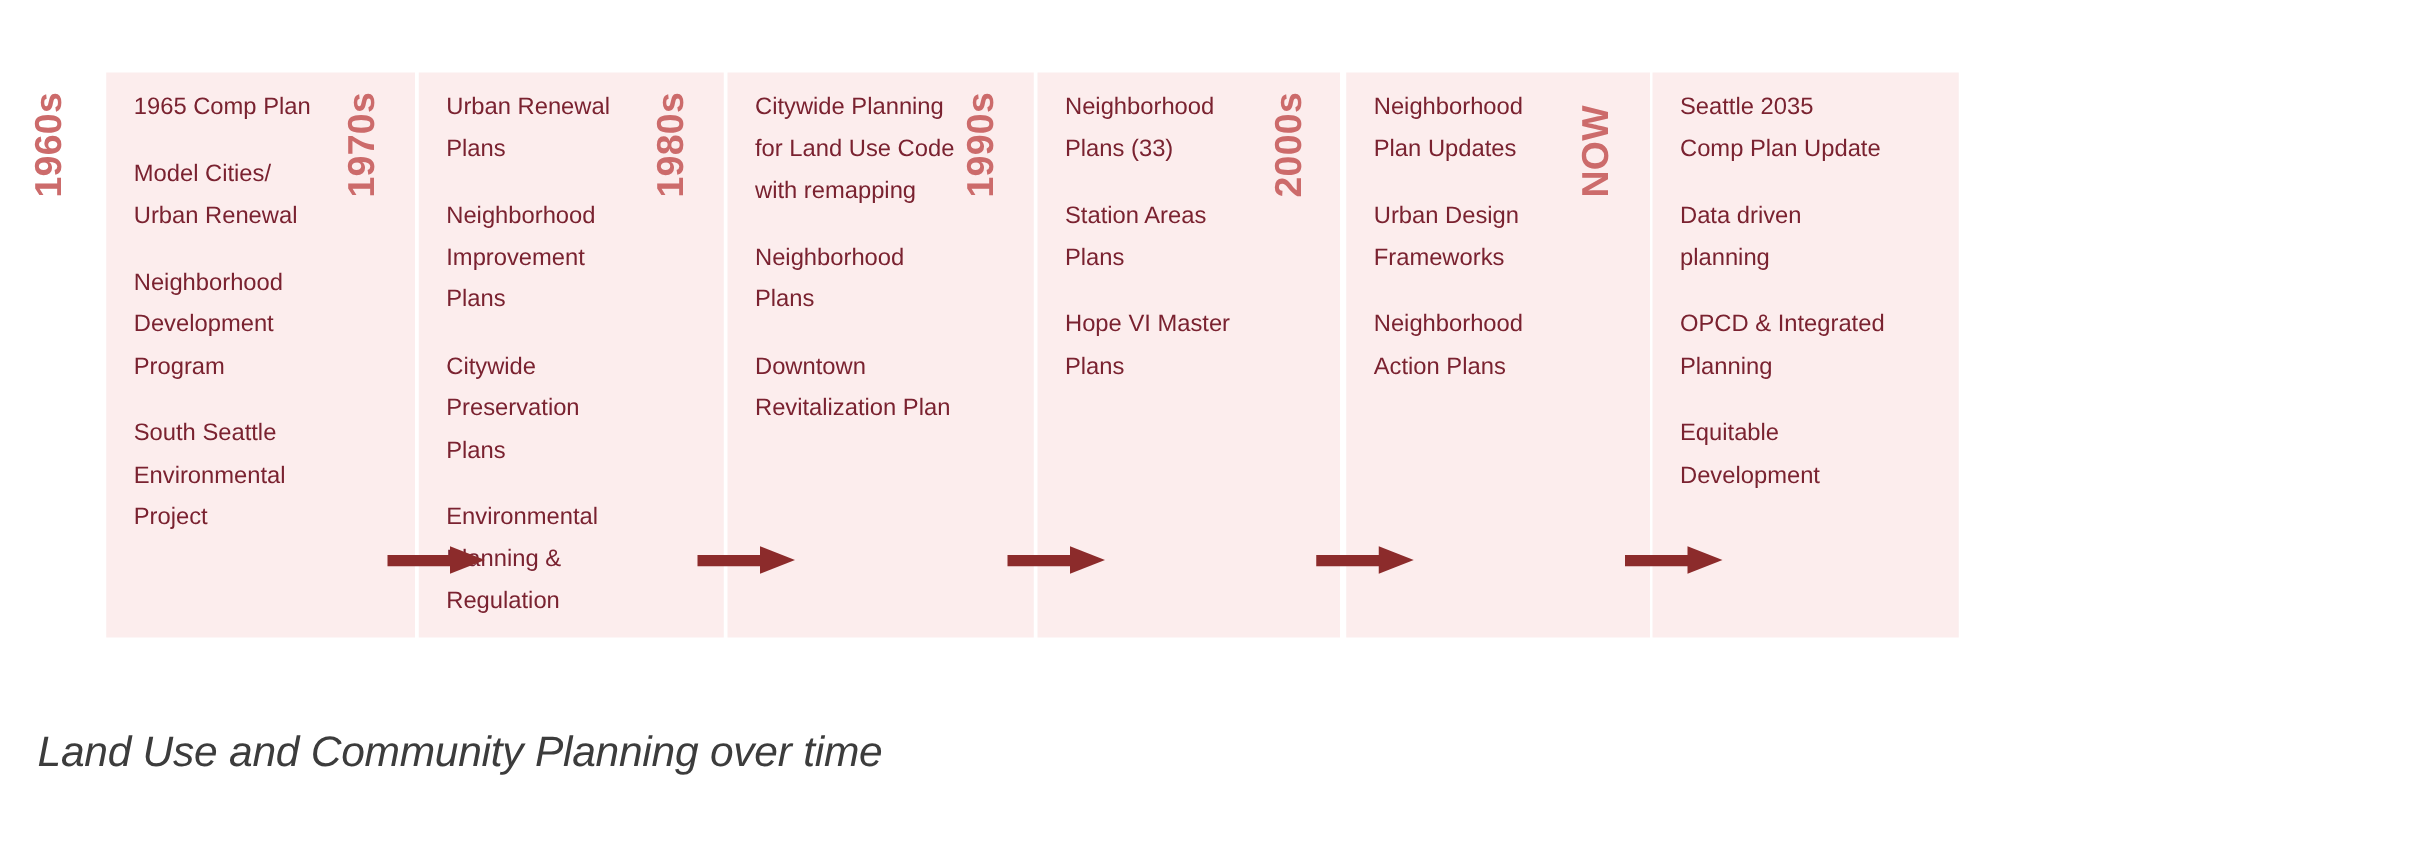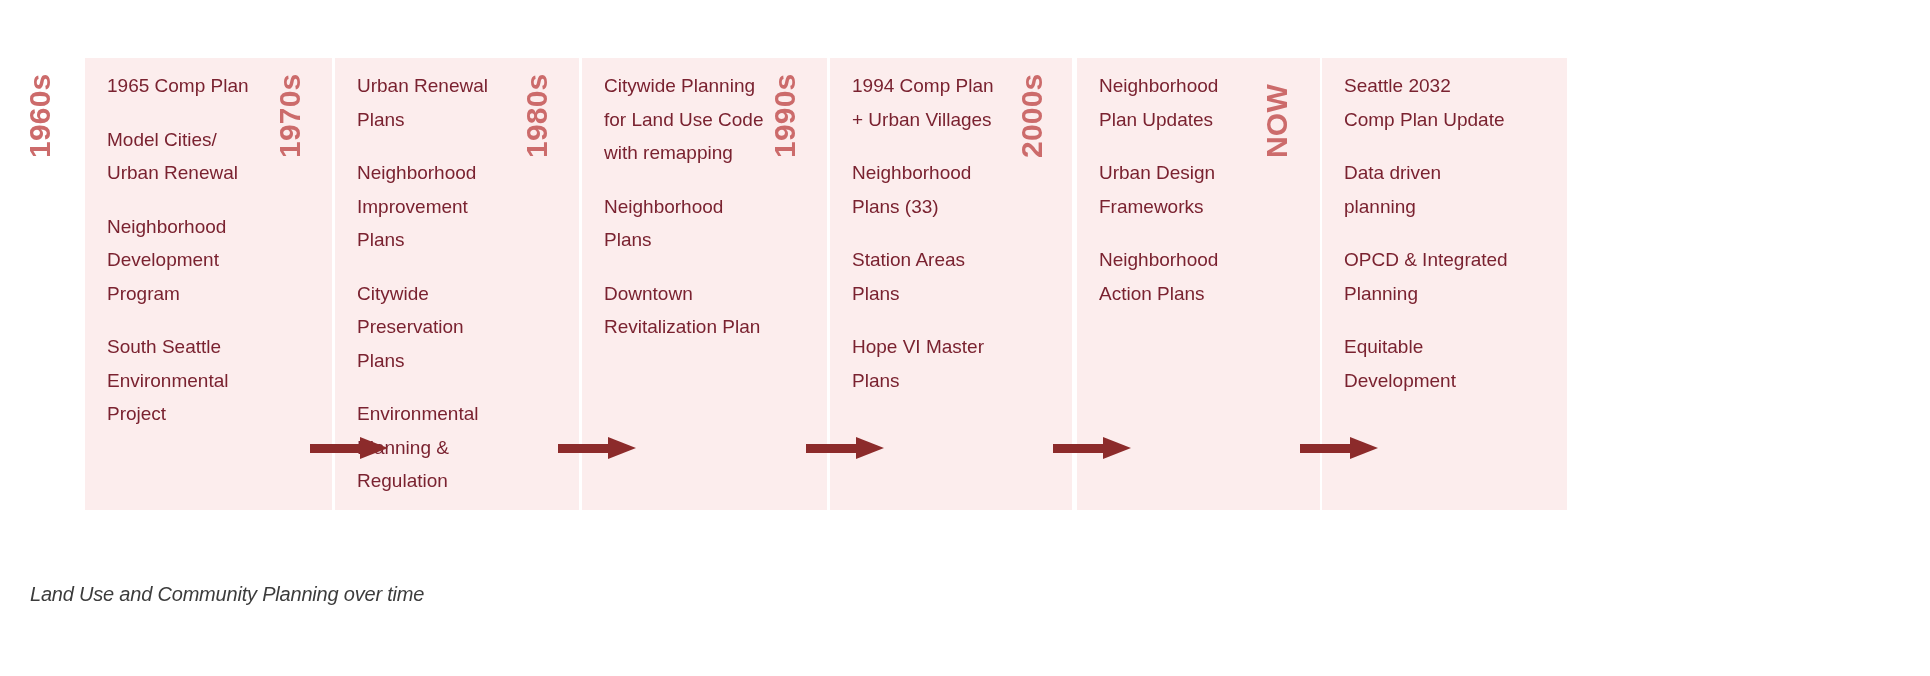--- a/index.html
+++ b/index.html
@@ -93,21 +93,21 @@
     border-top: 11px solid transparent;
     border-bottom: 11px solid transparent;
     border-left: 28px solid #8c2b2b;
   }
 
   #caption {
     position: absolute;
     left: 30px;
     top: 583px;
     color: #3c3c3c;
-    font-size: 20px;
+    font-size: 34px;
     font-style: italic;
     font-weight: 300;
     letter-spacing: -0.2px;
     white-space: nowrap;
   }
 </style>
 </head>
 <body>
 
 <div id="timeline">
@@ -157,22 +157,20 @@
 Plans</div>
       <div class="era-item">Downtown
 Revitalization Plan</div>
     </div>
   </div>
 
   <div class="era" style="left:808px;width:242px;">
     <div class="era-panel"></div>
     <div class="era-year">1990s</div>
     <div class="era-items">
-      <div class="era-item">1994 Comp Plan
-+ Urban Villages</div>
       <div class="era-item">Neighborhood
 Plans (33)</div>
       <div class="era-item">Station Areas
 Plans</div>
       <div class="era-item">Hope VI Master
 Plans</div>
     </div>
   </div>
 
   <div class="era" style="left:1055px;width:243px;">
@@ -185,21 +183,21 @@
 Frameworks</div>
       <div class="era-item">Neighborhood
 Action Plans</div>
     </div>
   </div>
 
   <div class="era" style="left:1300px;width:245px;">
     <div class="era-panel"></div>
     <div class="era-year">NOW</div>
     <div class="era-items">
-      <div class="era-item">Seattle 2032
+      <div class="era-item">Seattle 2035
 Comp Plan Update</div>
       <div class="era-item">Data driven
 planning</div>
       <div class="era-item">OPCD &amp; Integrated
 Planning</div>
       <div class="era-item">Equitable
 Development</div>
     </div>
   </div>
 

